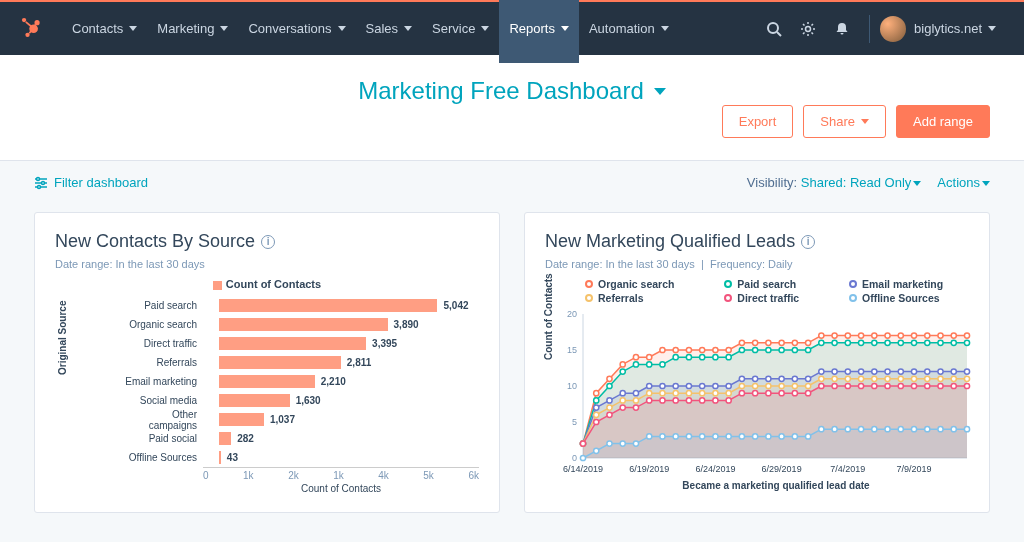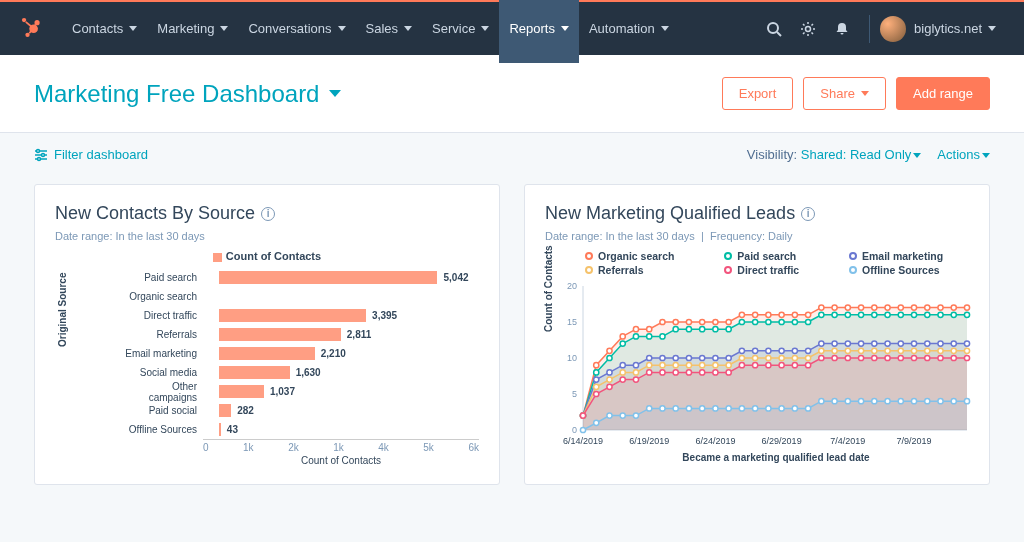--- a/index.html
+++ b/index.html
@@ -7,21 +7,21 @@
   .topbar { height:2px; background:#ff7a59; }
   .nav { background:#253342; height:53px; display:flex; align-items:center; padding:0 18px; color:#cbd6e2; font-size:13px; }
   .nav-item { padding:0 10px; height:69px; display:flex; align-items:center; gap:4px; cursor:pointer; }
   .nav-item.active { background:#3e5974; color:#fff; }
   .nav-spacer { flex:1; }
   .nav-icon { width:18px; height:18px; display:flex; align-items:center; justify-content:center; color:#cbd6e2; cursor:pointer; margin:0 8px; }
   .avatar { width:26px; height:26px; border-radius:50%; background: radial-gradient(circle at 30% 30%, #ffb07c, #7c5a3a); display:inline-block; }
   .caret::after { content:""; display:inline-block; border-left:4px solid transparent; border-right:4px solid transparent; border-top:5px solid currentColor; margin-left:2px; vertical-align:middle; }
   .logo svg { width:26px; height:26px; }
 
-  .header { background:#fff; border-bottom:1px solid #dfe4ec; padding:22px 34px; display:flex; align-items:center; }
+  .header { background:#fff; border-bottom:1px solid #dfe4ec; padding:22px 34px; display:flex; align-items:center;flex-direction:column; }
   .title { color:#00a4bd; font-size:24px; font-weight:400; display:flex; align-items:center; gap:10px; }
   .title-caret { width:0; height:0; border-left:6px solid transparent; border-right:6px solid transparent; border-top:7px solid #00a4bd; }
   .header-right { margin-left:auto; display:flex; gap:10px; }
   .btn { padding:8px 16px; border-radius:3px; font-size:13px; cursor:pointer; border:1px solid #ff7a59; background:#fff; color:#ff7a59; }
   .btn.share { display:flex; align-items:center; gap:4px; }
   .btn.primary { background:#ff7a59; color:#fff; }
 
   .subheader { padding:14px 34px; display:flex; align-items:center; font-size:13px; }
   .filter { color:#00a4bd; display:flex; align-items:center; gap:6px; cursor:pointer; }
   .subheader-right { margin-left:auto; display:flex; align-items:center; gap:16px; }
@@ -157,20 +157,24 @@
       <div id="bar-rows">
           <div class="bar-row">
             <div class="bar-cat">Paid search</div>
             <div class="bar-track">
               <div class="bar-fill" style="width: 84.0333%;"></div>
               <div class="bar-val">5,042</div>
             </div>
           </div>
           <div class="bar-row">
             <div class="bar-cat">Organic search</div>
+            <div class="bar-track">
+              <div class="bar-fill" style="width: 64.8333%;"></div>
+              <div class="bar-val">3,890</div>
+            </div>
           </div>
           <div class="bar-row">
             <div class="bar-cat">Direct traffic</div>
             <div class="bar-track">
               <div class="bar-fill" style="width: 56.5833%;"></div>
               <div class="bar-val">3,395</div>
             </div>
           </div>
           <div class="bar-row">
             <div class="bar-cat">Referrals</div>

